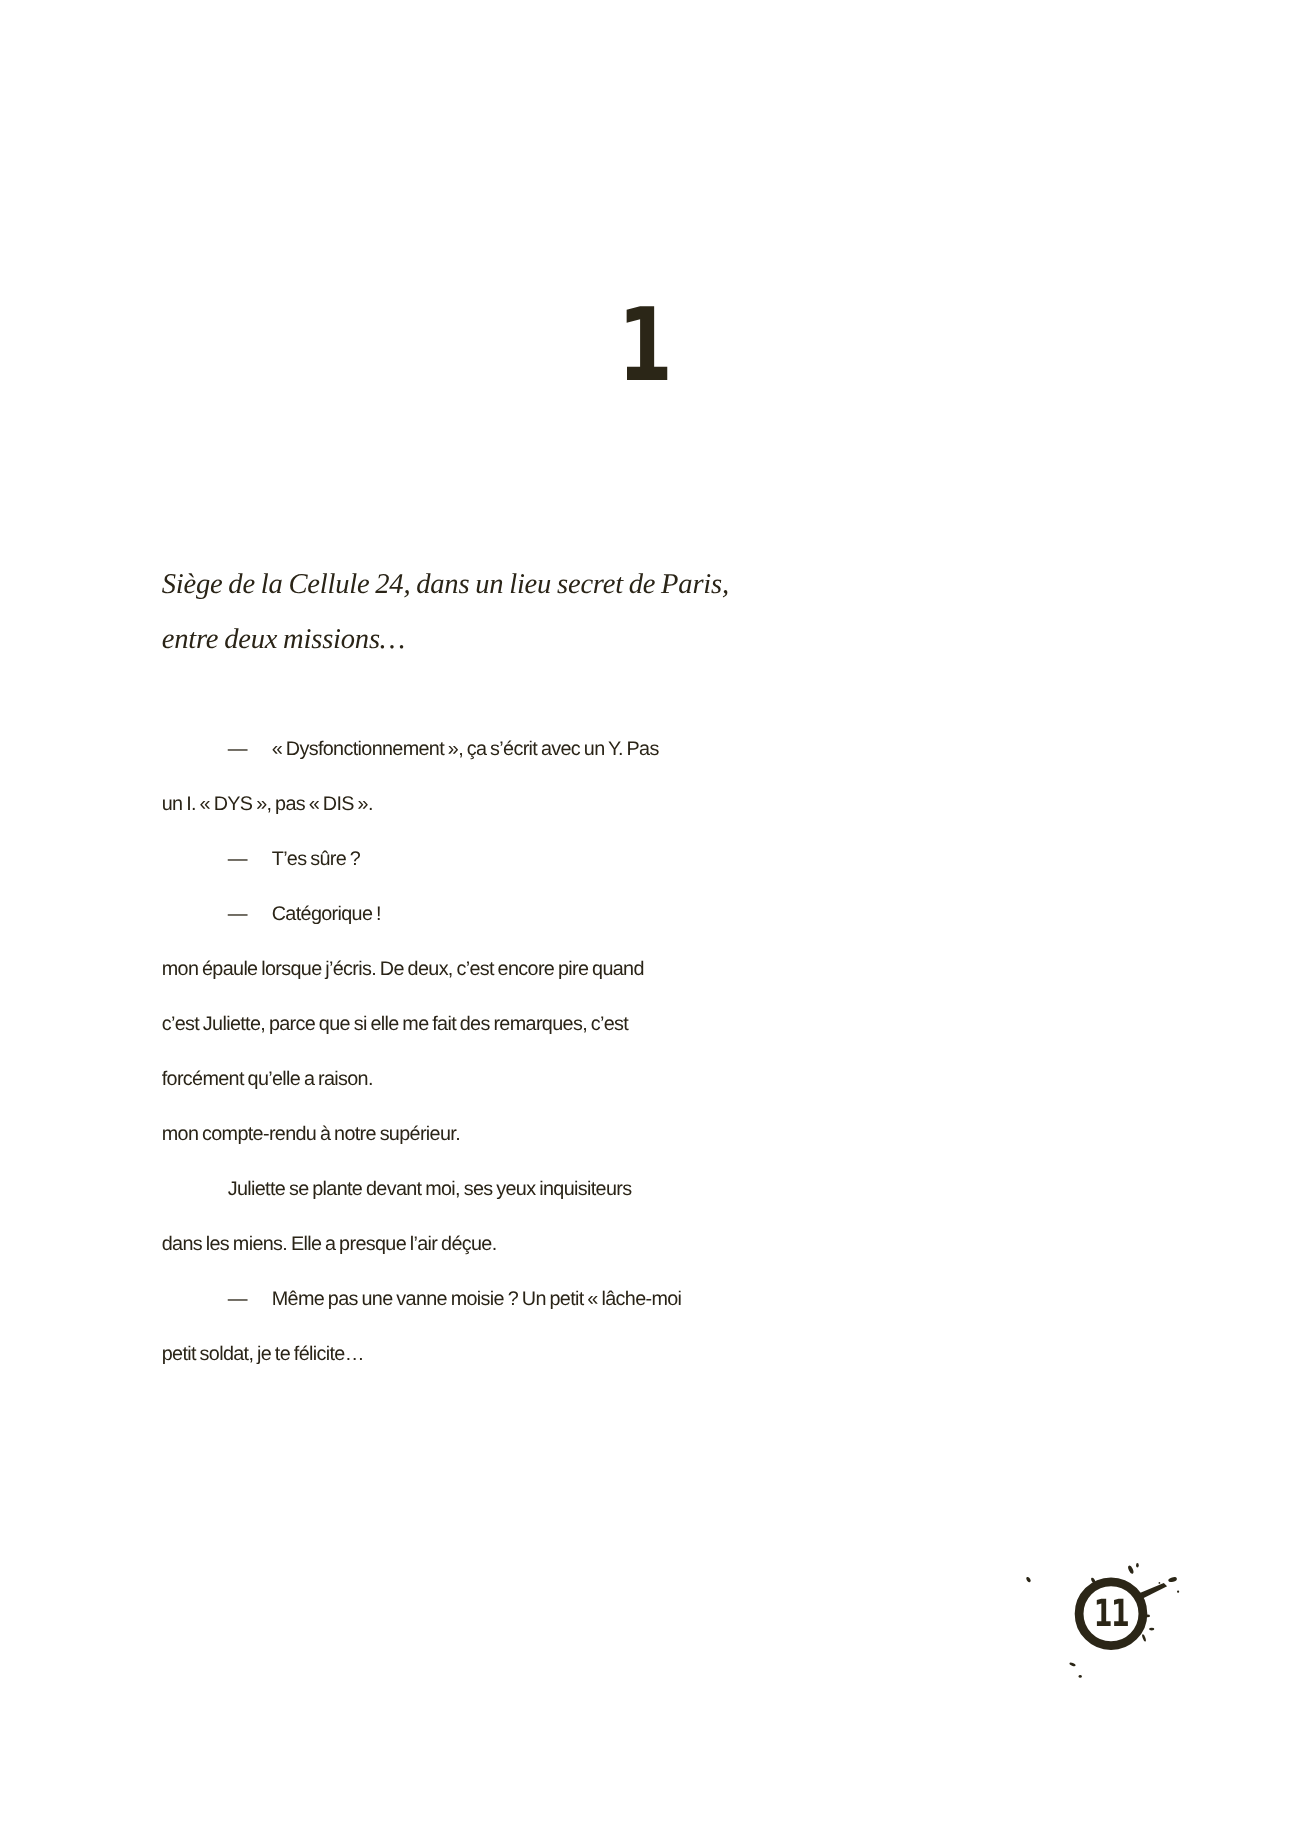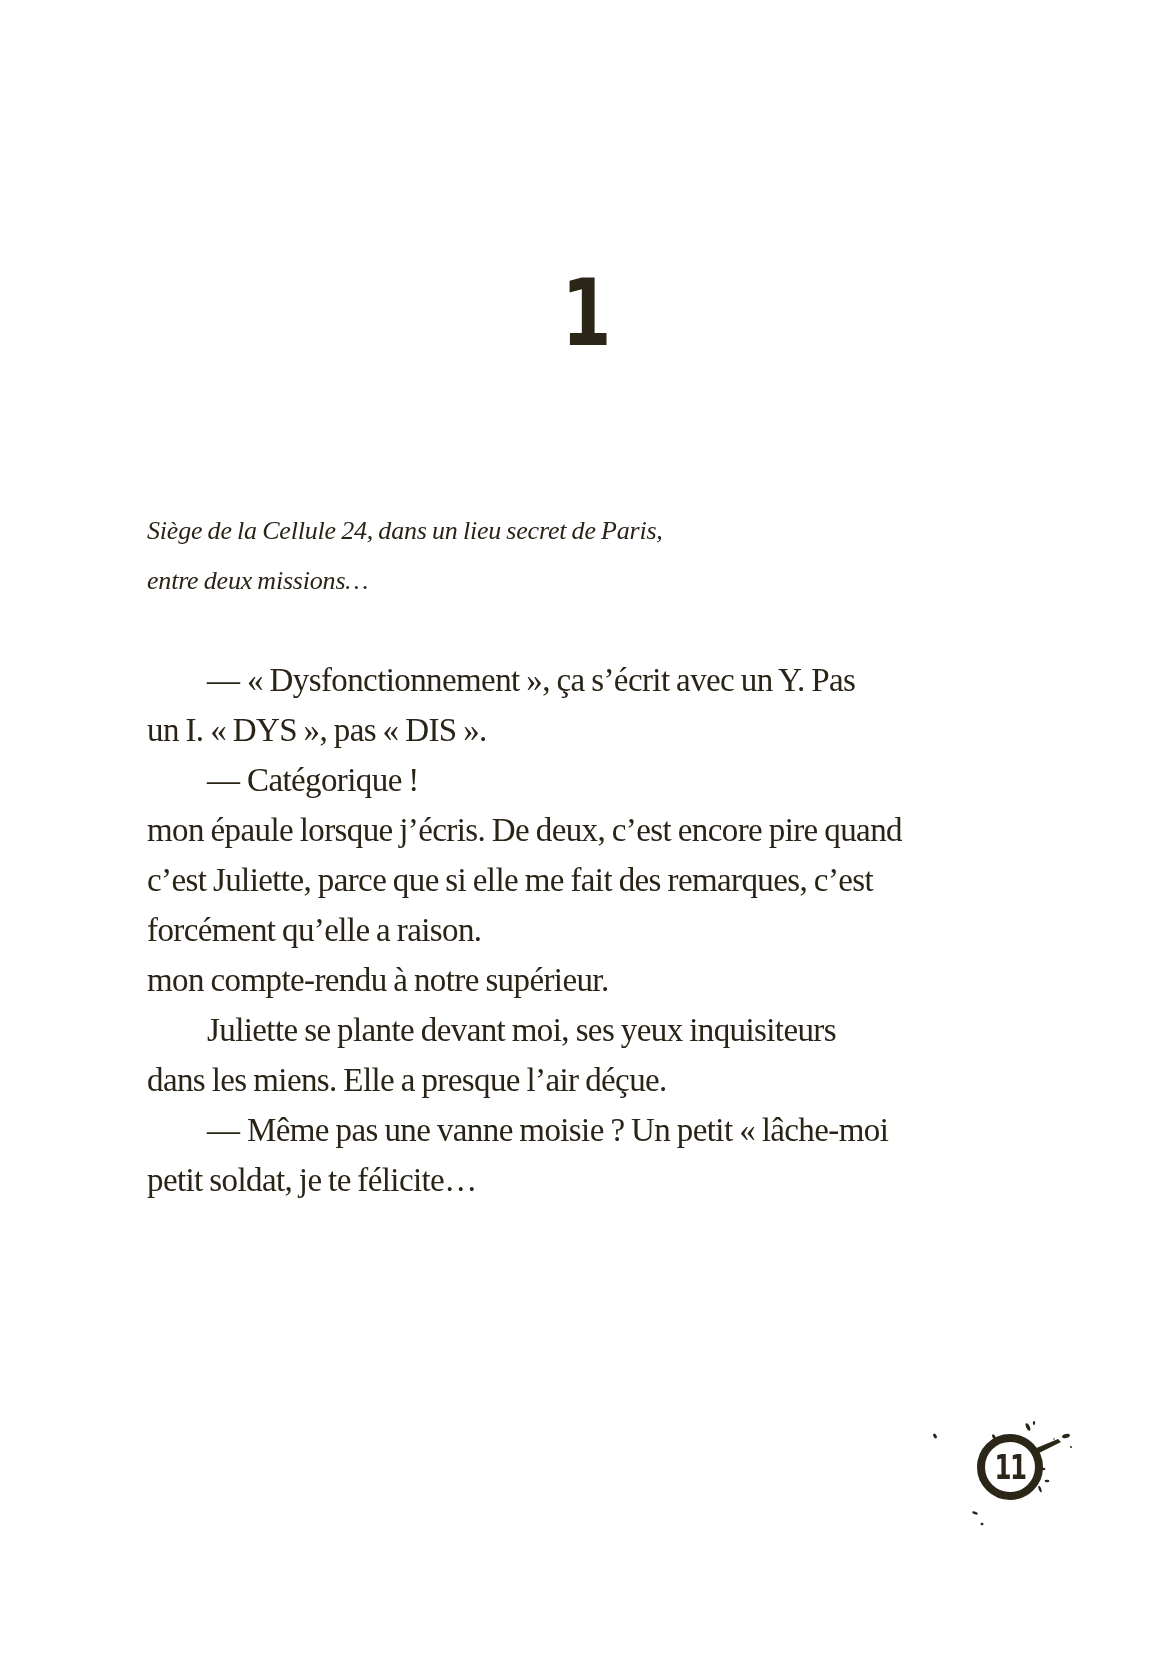--- a/index.html
+++ b/index.html
@@ -27,22 +27,22 @@
       line-height: 92px;
       color: #2b2617;
       transform: scaleX(0.78);
       transform-origin: 50% 50%;
       letter-spacing: 0;
     }
     .text-block {
       position: absolute;
       left: 147px;
       width: 820px;
-      font-family: Liberation Serif, serif;
-      font-size: 33px;
+      font-family: Liberation Sans, sans-serif;
+      font-size: 18px;
       line-height: 50px;
       letter-spacing: -0.6px;
       word-spacing: -1px;
       color: #2a2417;
     }
     .intro {
       top: 506px;
       font-style: italic;
       font-family: "Liberation Serif", "DejaVu Serif", serif;
       font-size: 26px;
@@ -97,20 +97,21 @@
 <div class="chapter-number">1</div>
 
 <div class="text-block intro">
   <span class="line">Siège de la Cellule 24, dans un lieu secret de Paris,</span>
   <span class="line">entre deux missions…</span>
 </div>
 
 <div class="text-block body-text">
   <span class="line indent"><span class="dash">—</span><span>« Dysfonctionnement », ça s’écrit avec un Y. Pas</span></span>
   <span class="line"><span>un I. « DYS », pas « DIS ».</span></span>
+  <span class="line indent"><span class="dash">—</span><span>T’es sûre ?</span></span>
   <span class="line indent"><span class="dash">—</span><span>Catégorique !</span></span>
   <span class="line"><span>mon épaule lorsque j’écris. De deux, c’est encore pire quand</span></span>
   <span class="line"><span>c’est Juliette, parce que si elle me fait des remarques, c’est</span></span>
   <span class="line"><span>forcément qu’elle a raison.</span></span>
   <span class="line"><span>mon compte-rendu à notre supérieur.</span></span>
   <span class="line indent"><span>Juliette se plante devant moi, ses yeux inquisiteurs</span></span>
   <span class="line"><span>dans les miens. Elle a presque l’air déçue.</span></span>
   <span class="line indent"><span class="dash">—</span><span>Même pas une vanne moisie ? Un petit « lâche-moi</span></span>
   <span class="line"><span>petit soldat, je te félicite…</span></span>
 </div>

